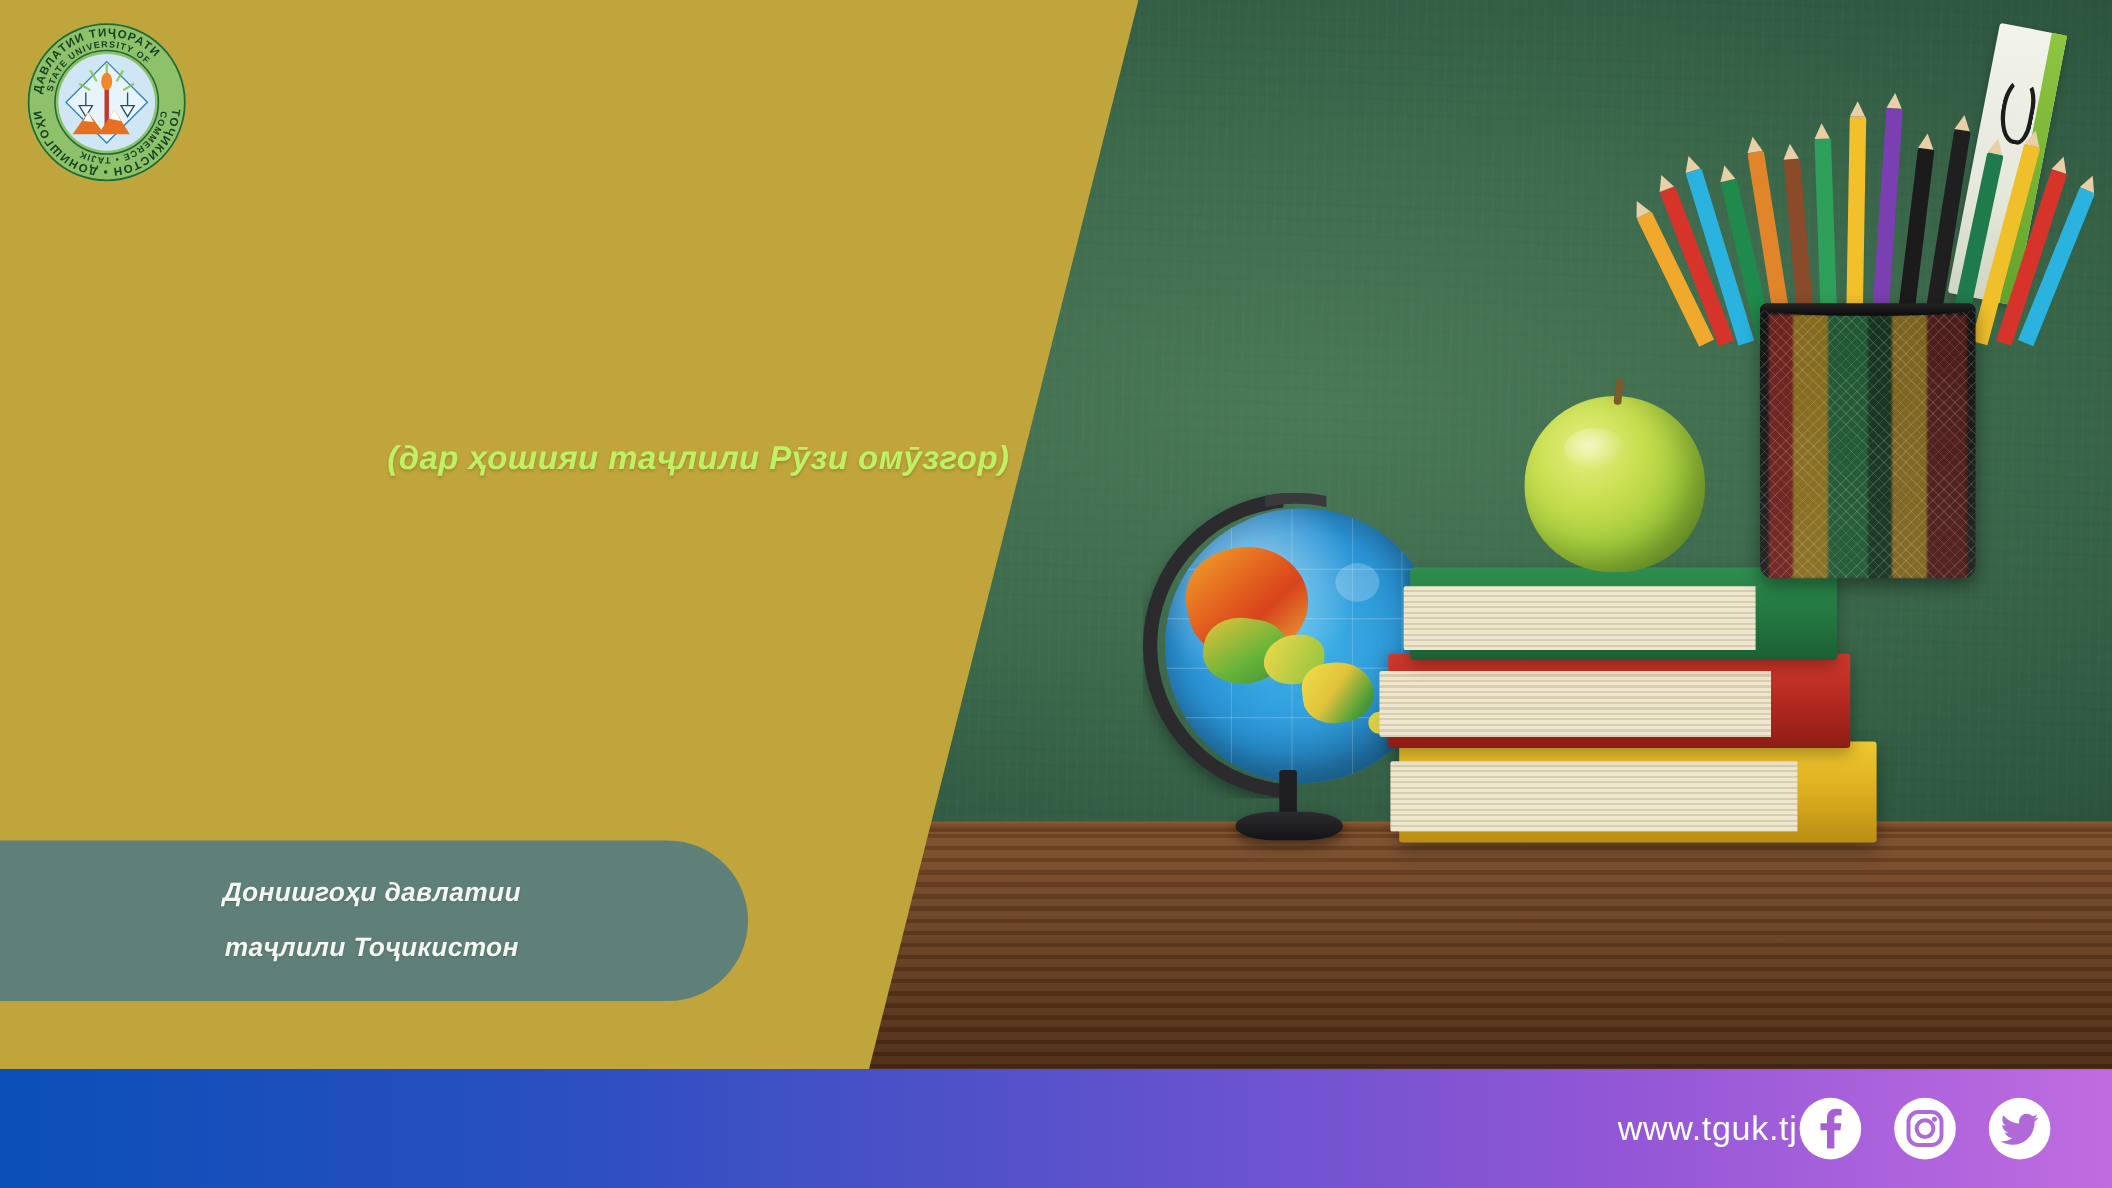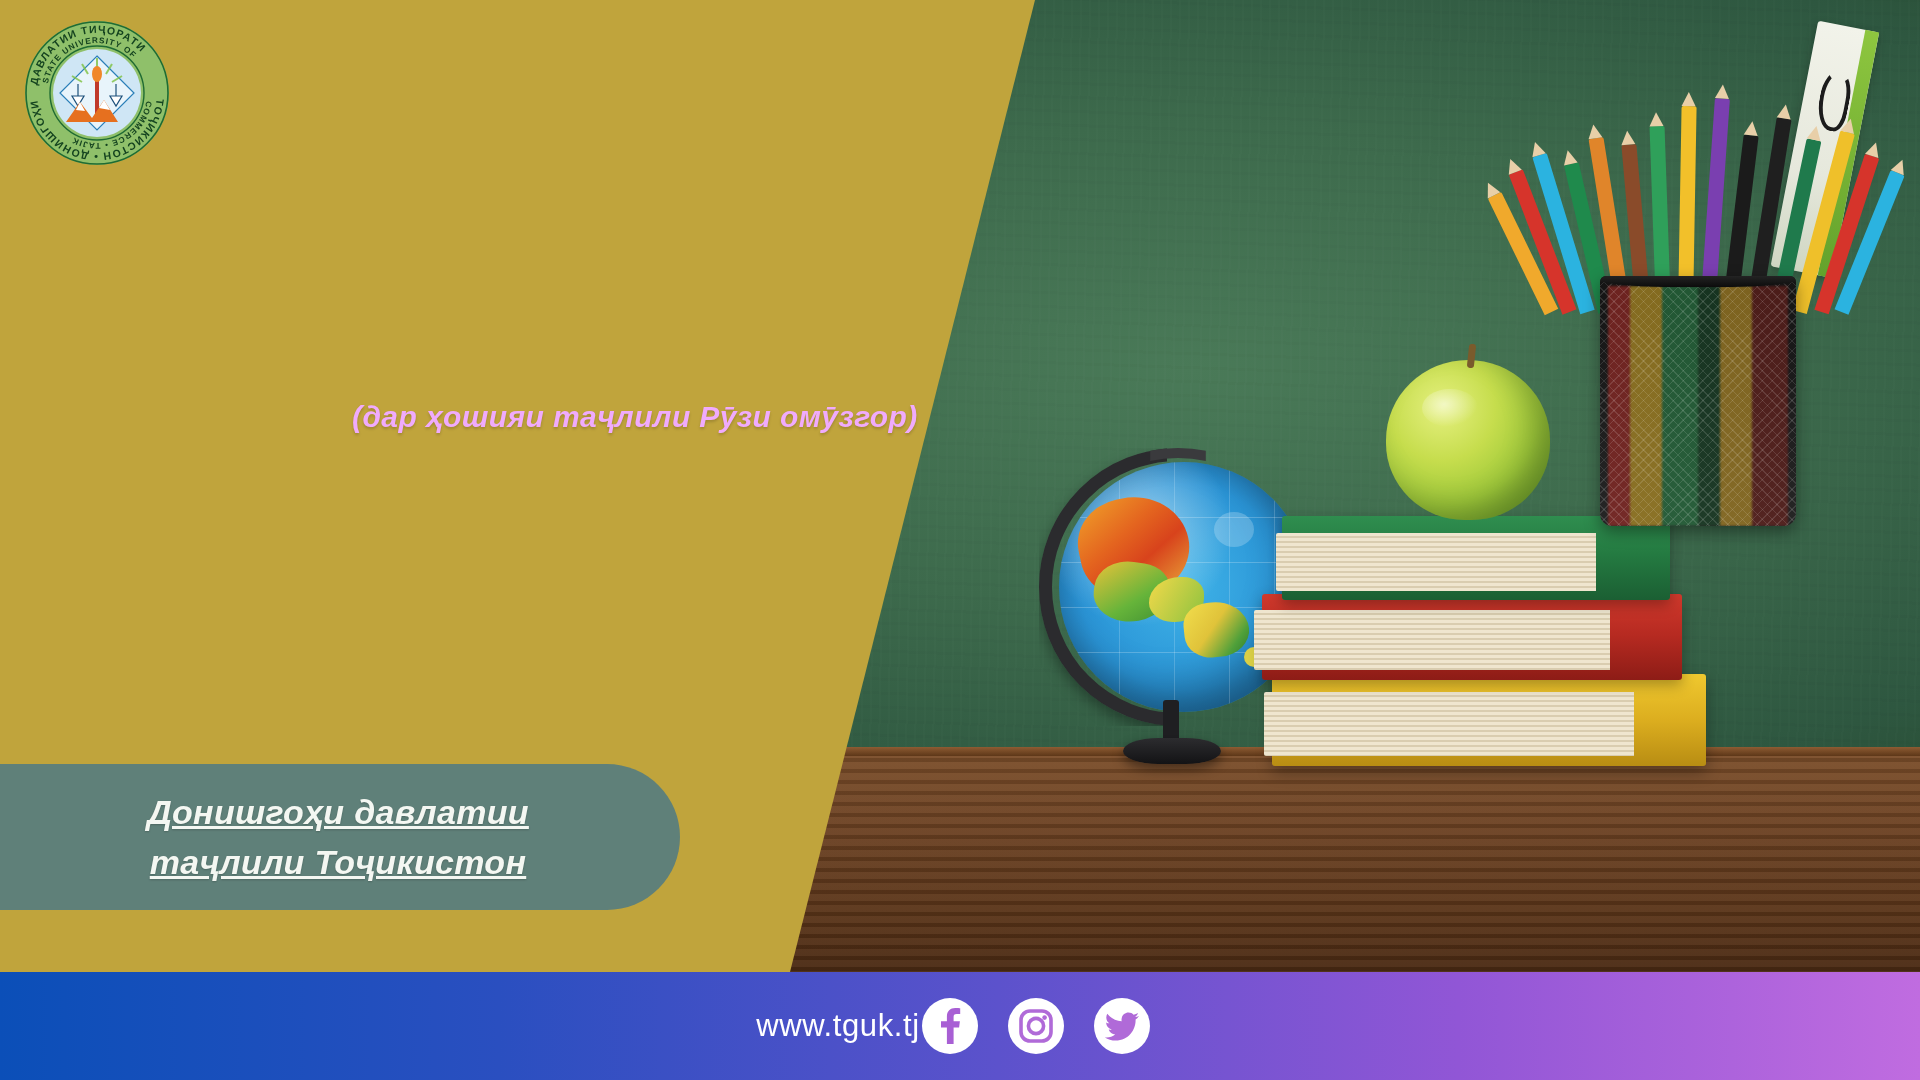--- a/index.html
+++ b/index.html
@@ -159,41 +159,41 @@
   
   .headline{
     position:absolute;left:30px;top:188px;width:960px;z-index:8;
     color:#fdf8ec;font-weight:700;letter-spacing:1.5px;
     font-size:57px;line-height:80px;text-transform:uppercase;
     text-shadow:0 2px 3px rgba(0,0,0,.18);
   }
   .headline .l2{padding-left:28px;display:block;}
   .subtitle{
     position:absolute;left:352px;top:400px;z-index:8;
-    color:#f0abfc;font-style:italic;font-weight:700;font-size:30px;letter-spacing:.4px;
+    color:#bef264;font-style:italic;font-weight:700;font-size:30px;letter-spacing:.4px;
     text-shadow:0 2px 3px rgba(0,0,0,.18);
   }
 
   
   .pill{
     position:absolute;left:-60px;top:764px;width:740px;height:146px;z-index:8;
     background:#5f8079;border-radius:0 80px 80px 0;
     display:flex;flex-direction:column;align-items:center;justify-content:center;
     padding-left:56px;
   }
   .pill span{
-    color:#f4f7f2;font-style:italic;font-weight:700;font-size:34px;line-height:50px;
-    letter-spacing:.3px;text-shadow:0 1px 2px rgba(0,0,0,.2);text-decoration:underline;
+    color:#f4f7f2;font-style:italic;font-weight:700;font-size:24px;line-height:50px;
+    letter-spacing:.3px;text-shadow:0 1px 2px rgba(0,0,0,.2);
   }
 
   
   .footer{
     position:absolute;left:0;bottom:0;width:1920px;height:108px;z-index:10;
     background:linear-gradient(90deg,#0b4fb8 0%,#2a4fc0 26%,#5c52cc 52%, #9156d6 76%, #c06ce0 100%);
-    display:flex;align-items:center;justify-content:center;padding:0 54px 0 42px;
+    display:flex;align-items:center;justify-content:flex-end;padding:0 54px 0 42px;
   }
   .url{color:#ffffff;font-size:31px;letter-spacing:.6px;}
   .socials{display:flex;gap:26px;align-items:center;}
   .si{width:60px;height:60px;display:block;}
 </style>
 </head>
 <body>
 
 <div class="stage">
 

